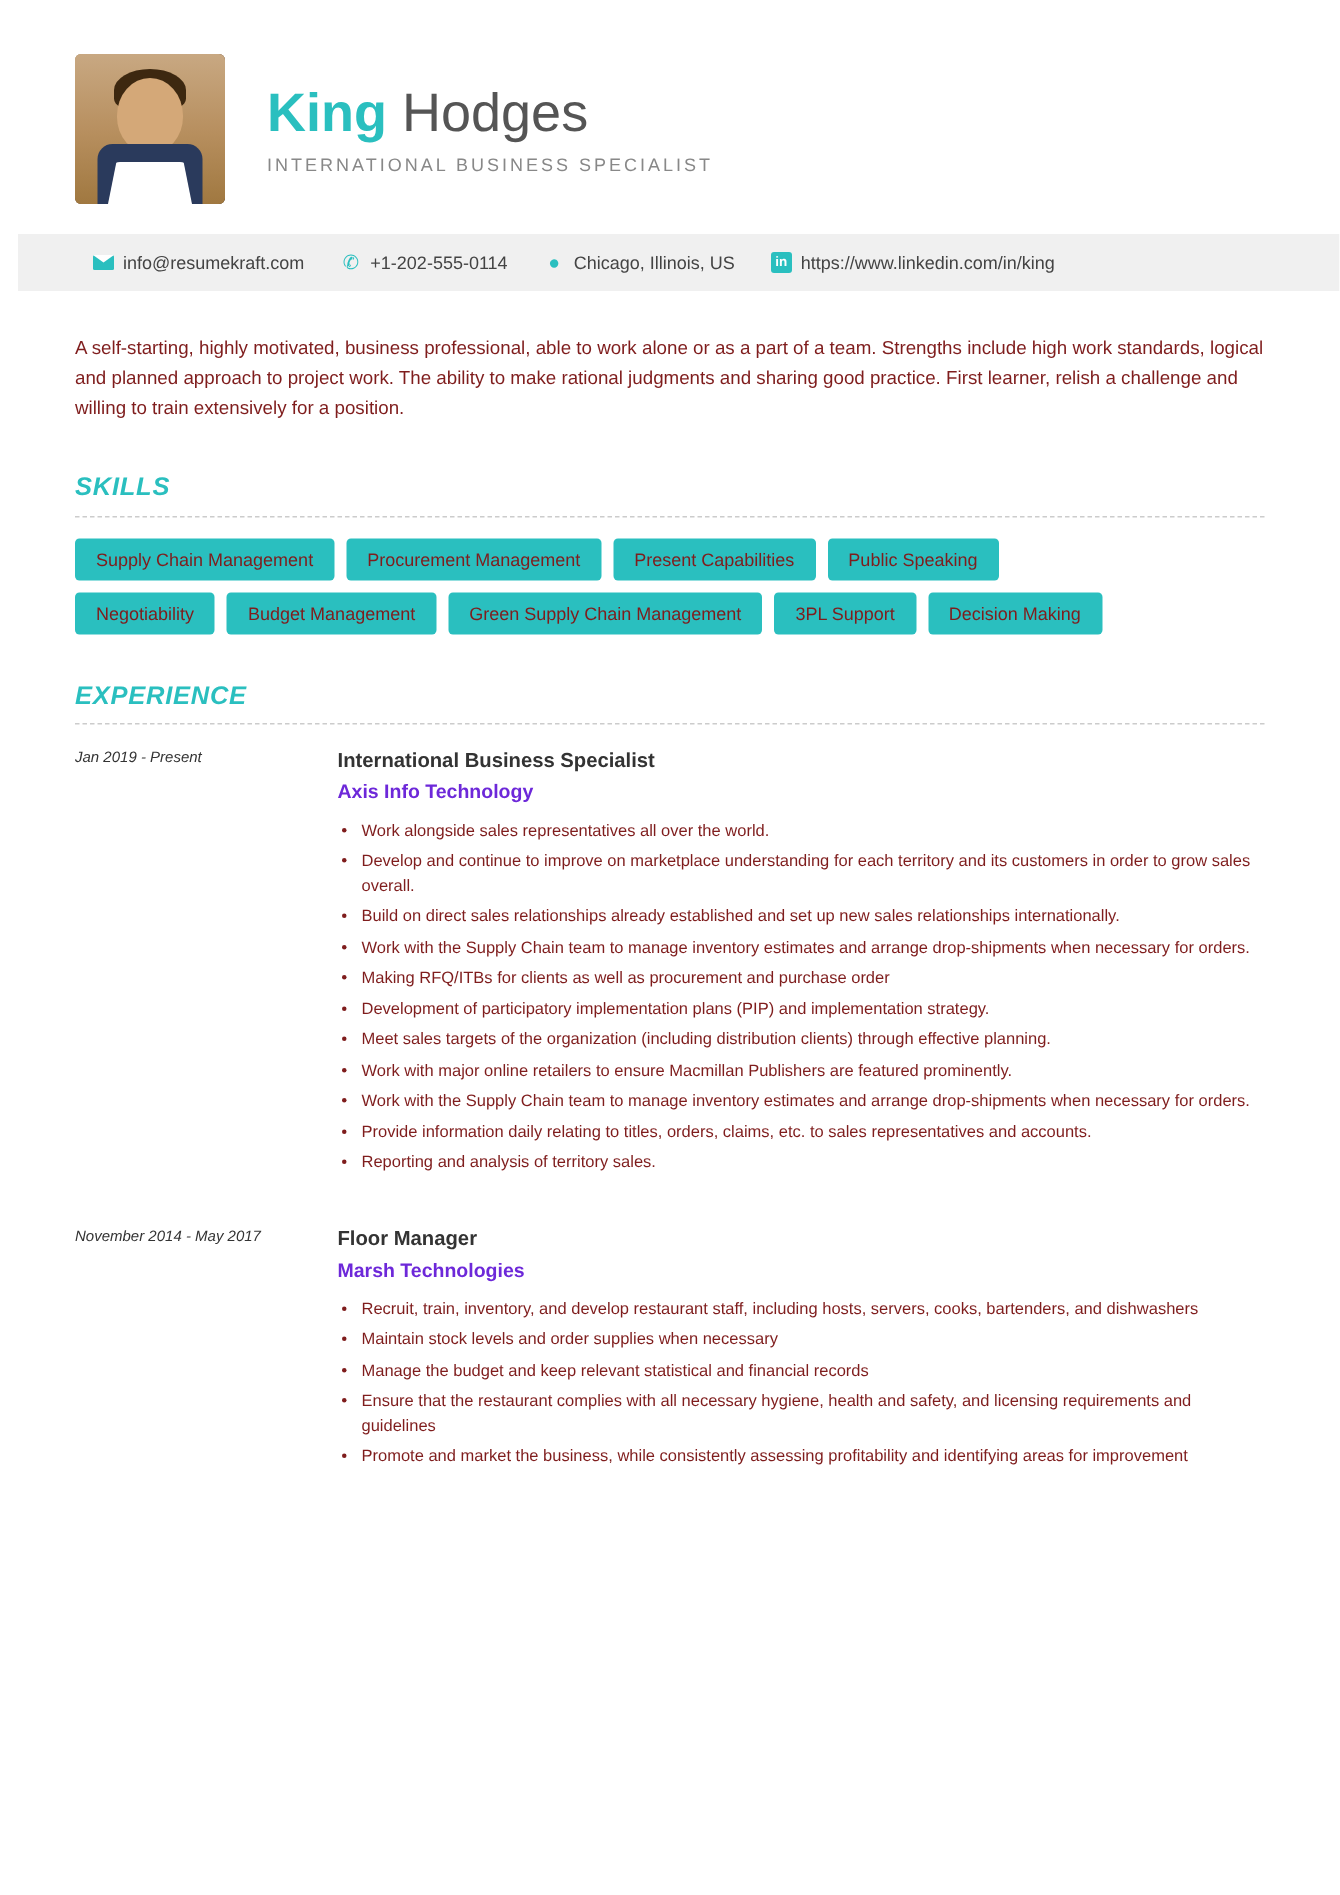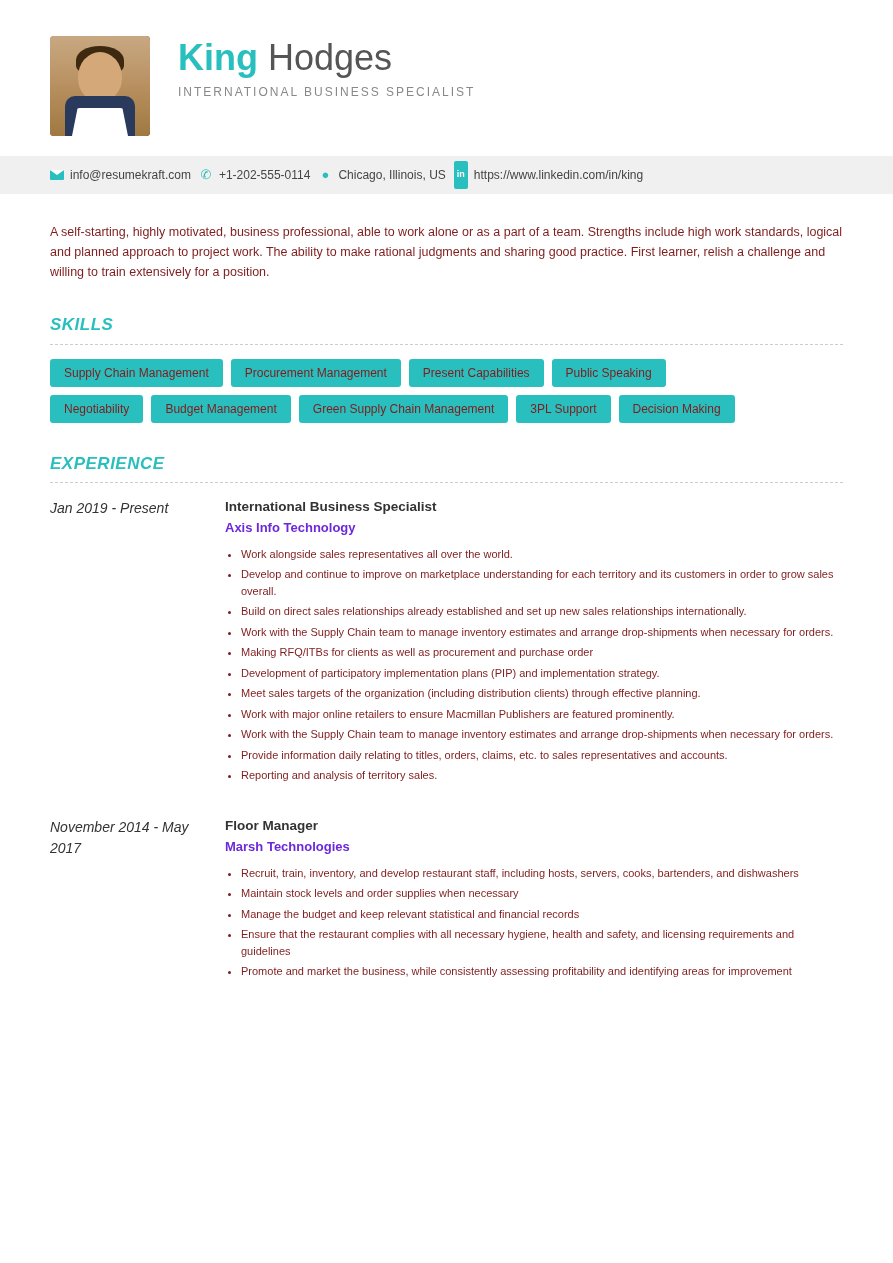--- a/index.html
+++ b/index.html
@@ -14,20 +14,21 @@
     }
     .resume-container {
       width: 893px;
       min-height: 1263px;
       background: #fff;
       padding: 0;
     }
     
     .header {
       display: flex;
+      align-items: center;
       padding: 36px 50px 20px 50px;
       gap: 28px;
       border-radius: 32px;
     }
     .avatar {
       width: 100px;
       height: 100px;
       border-radius: 4px;
       overflow: hidden;
       flex-shrink: 0;
@@ -115,23 +116,24 @@
       letter-spacing: 2px;
       font-weight: 400;
       text-transform: uppercase;
     }
     
     .contact-bar {
       background: #f0f0f0;
       padding: 10px 50px;
       display: flex;
       align-items: flex-start;
-      gap: 8px;
+      gap: 24px;
       flex-wrap: wrap;
       margin-bottom: 0;
+      margin-left: 12px;
     }
     .contact-item {
       display: flex;
       align-items: center;
       gap: 6px;
       color: #444;
       font-size: 12px;
     }
     .contact-icon {
       width: 14px;
@@ -160,21 +162,21 @@
       color: #2abfbf;
       font-size: 13px;
     }
     .location-icon {
       color: #2abfbf;
       font-size: 13px;
     }
     .linkedin-icon-box {
       background: #2abfbf;
       width: 14px;
-      height: 28px;
+      height: 14px;
       border-radius: 2px;
       display: flex;
       align-items: center;
       justify-content: center;
       color: #fff;
       font-size: 9px;
       font-weight: 700;
     }
     
     .main-content {
@@ -221,21 +223,21 @@
     
     .exp-item {
       display: flex;
       gap: 20px;
       margin-bottom: 28px;
     }
     .exp-date {
       min-width: 155px;
       max-width: 155px;
       font-style: italic;
-      font-size: 14px;
+      font-size: 10px;
       color: #333;
       padding-top: 1px;
       flex-shrink: 0;
     }
     .exp-details {
       flex: 1;
     }
     .exp-job-title {
       font-size: 13.5px;
       font-weight: 700;

